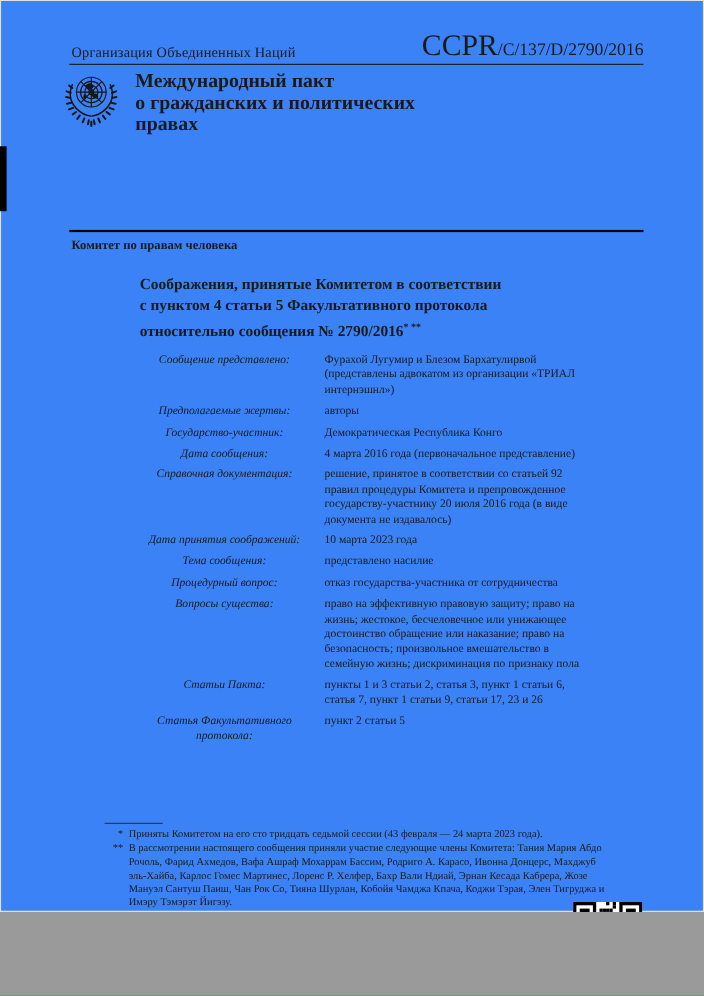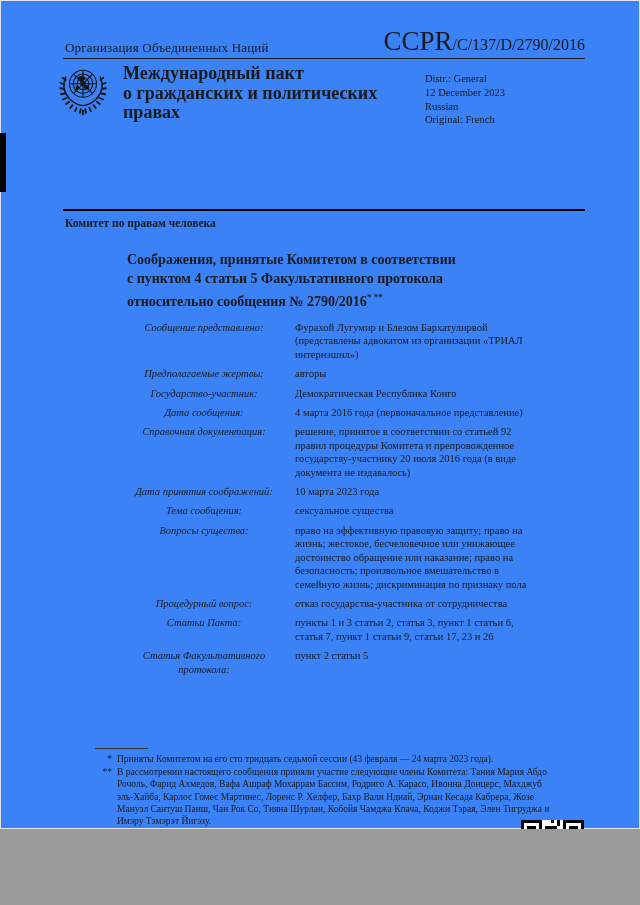--- a/index.html
+++ b/index.html
@@ -71,26 +71,20 @@
       <g stroke="#151515" stroke-width="2.4" stroke-linecap="round">
         <path d="M9 22l-4-3 M7 28l-5-2 M6.5 34l-5-1 M7.5 40l-5 1 M10 46l-5 2 M13.5 51l-4 3 M18 55.5l-3 4 M23.5 59l-2 4.5 M29 61l-1 5"></path>
         <path d="M55 22l4-3 M57 28l5-2 M57.5 34l5-1 M56.5 40l5 1 M54 46l5 2 M50.5 51l4 3 M46 55.5l3 4 M40.5 59l2 4.5 M35 61l1 5"></path>
         <path d="M32 63v5"></path>
       </g>
     </svg>
   </div>
   <div class="abs covenant-title">Международный пакт
 о гражданских и политических
 правах</div>
-  <div class="abs distr">
-    <div>Distr.: General</div>
-    <div>12 December 2023</div>
-    <div>Russian</div>
-    <div>Original: French</div>
-  </div>
 
   <div class="abs thick-rule"></div>
   <div class="abs committee">Комитет по правам человека</div>
 
   <div class="abs doc-title"><span class="lines">Соображения, принятые Комитетом в соответствии
 с пунктом 4 статьи 5 Факультативного протокола
 относительно сообщения № 2790/2016</span><sup>* **</sup></div>
 
   <div class="abs meta">
     <div class="meta-row">
@@ -112,29 +106,29 @@
     <div class="meta-row">
         <div class="meta-label">Справочная документация:</div>
         <div class="meta-value">решение, принятое в соответствии со статьей 92 правил процедуры Комитета и препровожденное государству-участнику 20 июля 2016 года (в виде документа не издавалось)</div>
       </div>
     <div class="meta-row">
         <div class="meta-label">Дата принятия соображений:</div>
         <div class="meta-value">10 марта 2023 года</div>
       </div>
     <div class="meta-row">
         <div class="meta-label">Тема сообщения:</div>
-        <div class="meta-value">сексуальное существа</div>
+        <div class="meta-value">представлено насилие</div>
+      </div>
+    <div class="meta-row">
+        <div class="meta-label">Процедурный вопрос:</div>
+        <div class="meta-value">отказ государства-участника от сотрудничества</div>
       </div>
     <div class="meta-row">
         <div class="meta-label">Вопросы существа:</div>
         <div class="meta-value">право на эффективную правовую защиту; право на жизнь; жестокое, бесчеловечное или унижающее достоинство обращение или наказание; право на безопасность; произвольное вмешательство в семейную жизнь; дискриминация по признаку пола</div>
-      </div>
-    <div class="meta-row">
-        <div class="meta-label">Процедурный вопрос:</div>
-        <div class="meta-value">отказ государства-участника от сотрудничества</div>
       </div>
     <div class="meta-row">
         <div class="meta-label">Статьи Пакта:</div>
         <div class="meta-value">пункты 1 и 3 статьи 2, статья 3, пункт 1 статьи 6, статья 7, пункт 1 статьи 9, статьи 17, 23 и 26</div>
       </div>
     <div class="meta-row">
         <div class="meta-label">Статья Факультативного протокола:</div>
         <div class="meta-value">пункт 2 статьи 5</div>
       </div>
   </div>

